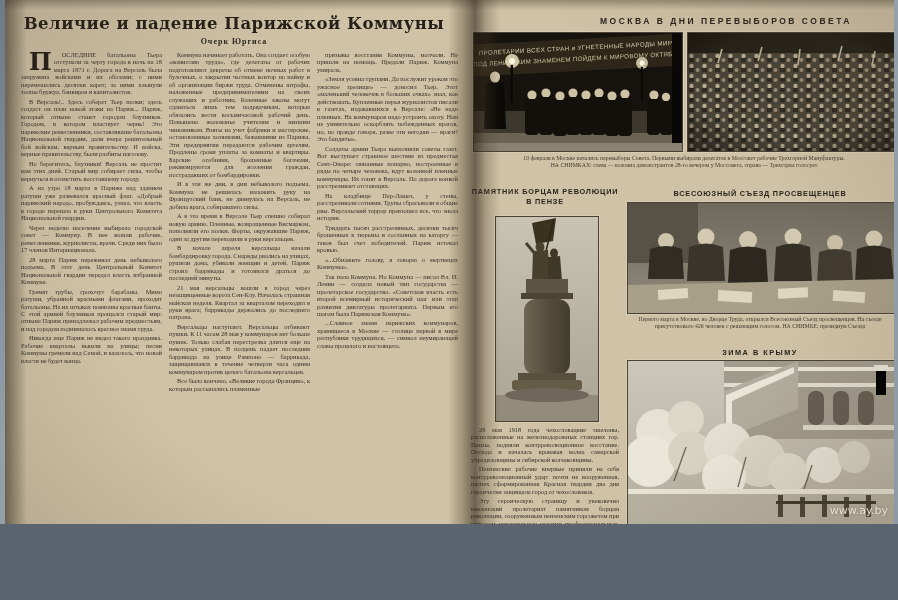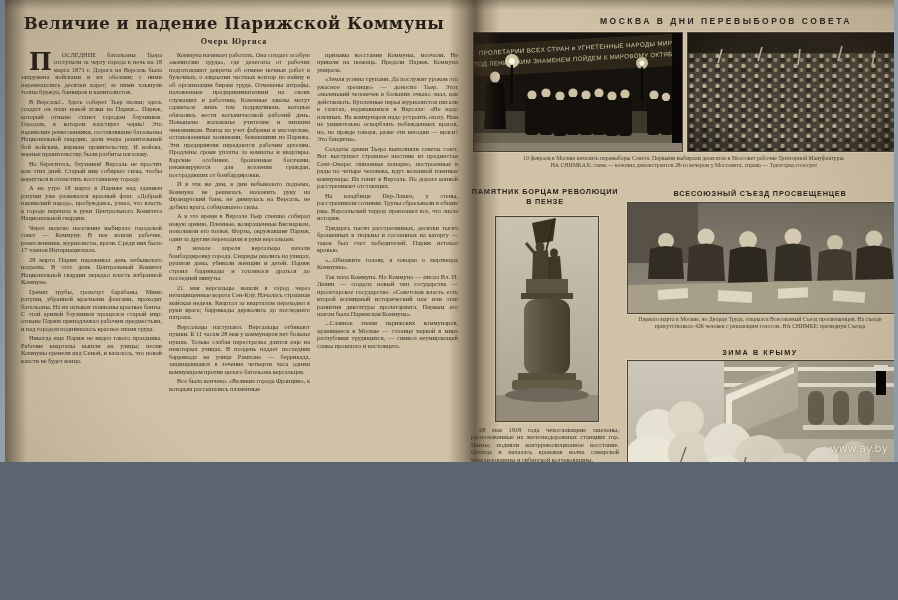--- a/index.html
+++ b/index.html
@@ -1,16 +1,16 @@
 <!DOCTYPE html>
 <html><head>
 <meta charset="utf-8">
 <style>
   html,body{margin:0;padding:0;background:#5a6570;}
-  #stage{position:relative;width:898px;height:462px;overflow:hidden;
+  #stage{position:relative;width:898px;height:524px;overflow:hidden;
          font-family:"Liberation Serif",serif;
          background:linear-gradient(115deg,#6e7a87 0%,#93a0ac 18%,#9aa6b2 55%,#8d99a5 100%);}
   
   #underedge{position:absolute;left:-6px;top:566px;width:520px;height:26px;
              background:linear-gradient(180deg,#5d5244,#413a30);transform:rotate(0.7deg);}
   
   #paper{position:absolute;left:5px;top:0;width:889px;height:600px;
          background:
            radial-gradient(ellipse at 78% 35%, rgba(255,250,235,0.25), transparent 60%),
            linear-gradient(100deg,#b7aa8f 0%,#cabd a2 0%,#c9bca1 10%,#cfc2a7 32%,#cfc2a6 52%,#d5c8ab 72%,#dbcdae 100%);

